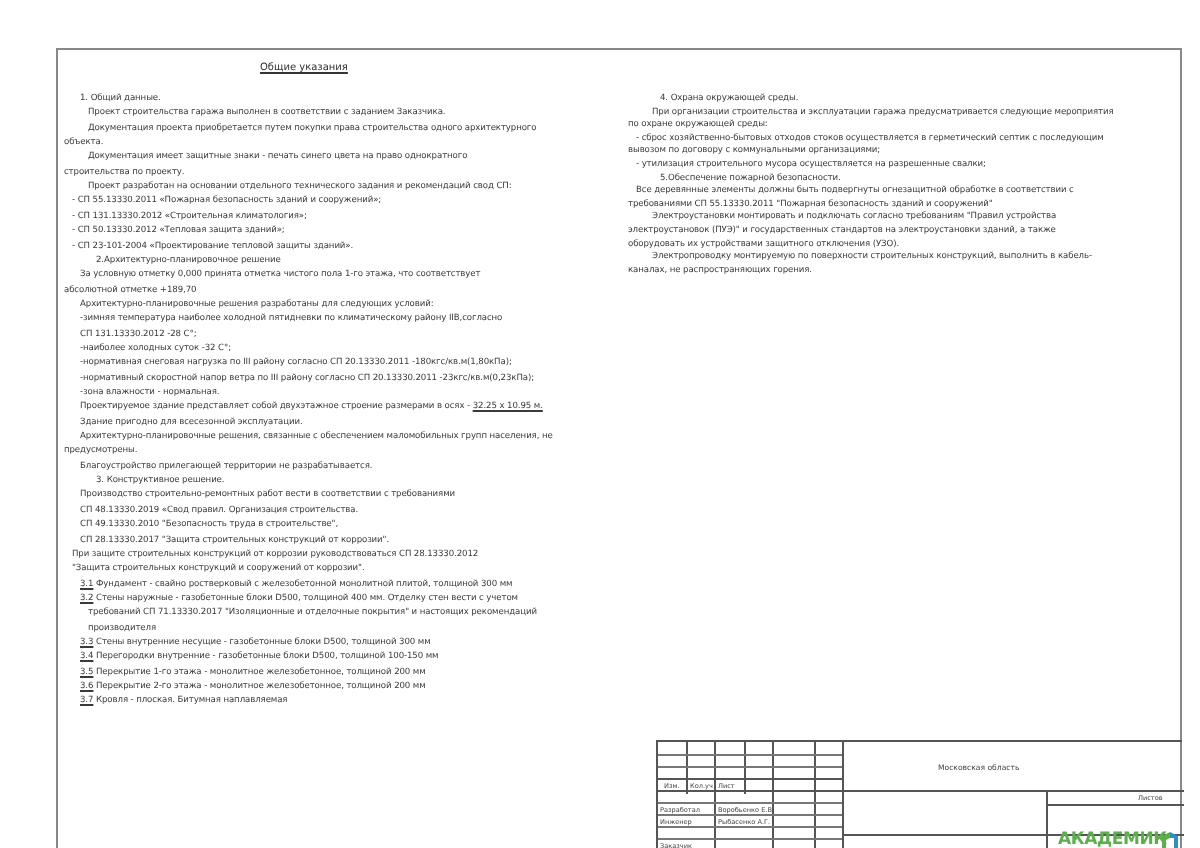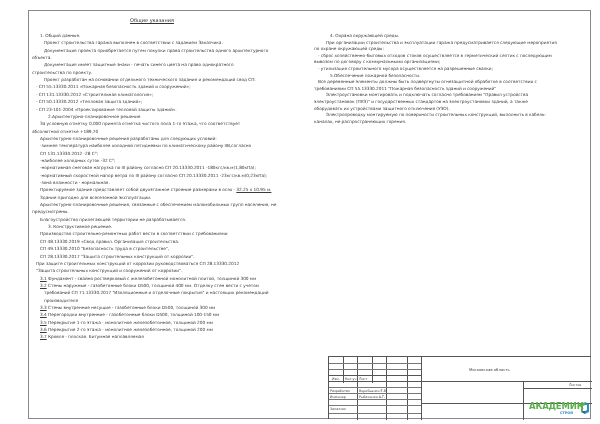--- a/index.html
+++ b/index.html
@@ -1,17 +1,17 @@
 <!DOCTYPE html>
 <html><head>
 <meta charset="utf-8">
 <style>
   html, body { margin:0; padding:0; background:#ffffff; }
   body { width:600px; height:424px; position:relative; overflow:hidden; font-family:"DejaVu Sans", sans-serif; color:#333; }
-  .sheet { position:absolute; left:0; top:4px; width:600px; height:344px; background:#fff;text-decoration:underline; }
+  .sheet { position:absolute; left:0; top:18px; width:600px; height:344px; background:#fff;text-decoration:underline; }
   .frame { position:absolute; left:28px; top:6px; width:563px; height:409px; border:1.5px solid #888; box-sizing:border-box; }
   .txt { position:absolute; font-size:4.3px; line-height:5.4px; white-space:nowrap; color:#3a3a3a; letter-spacing:-0.05px; }
   .u { text-decoration:underline; }
   .title { position:absolute; left:130px; top:13px; font-size:5px; text-decoration:underline; color:#333; }
   .stamp { position:absolute; left:328px; top:352px; width:263px; height:63px; border-top:1px solid #555; border-left:1px solid #555; box-sizing:border-box; }
   .vl { position:absolute; width:0; border-left:0.8px solid #555; }
   .hl { position:absolute; height:0; border-top:0.8px solid #555; }
   .hlt { position:absolute; height:0; border-top:0.5px solid #777; }
   .st { position:absolute; font-size:3.3px; white-space:nowrap; color:#444; }
   .logo { position:absolute; left:529px; top:397px; }

